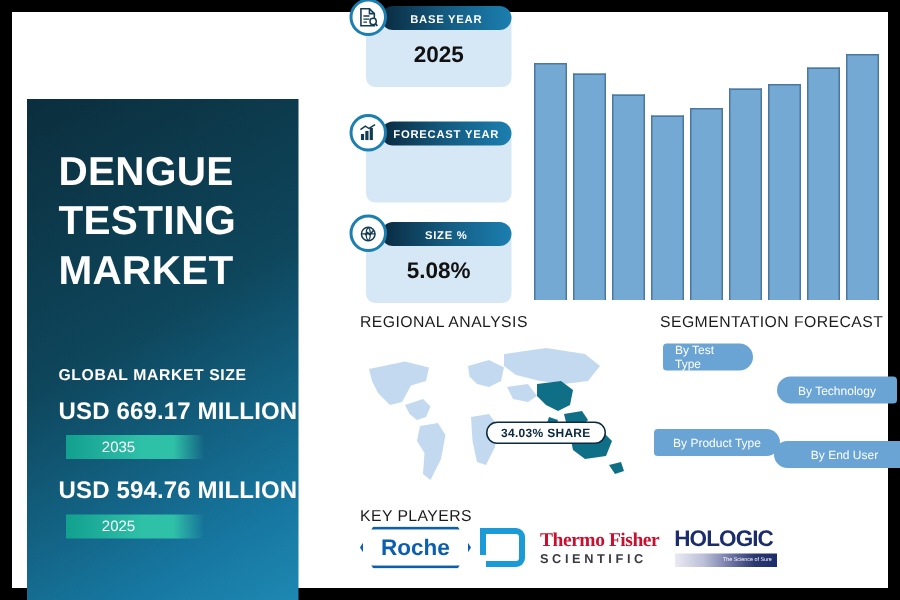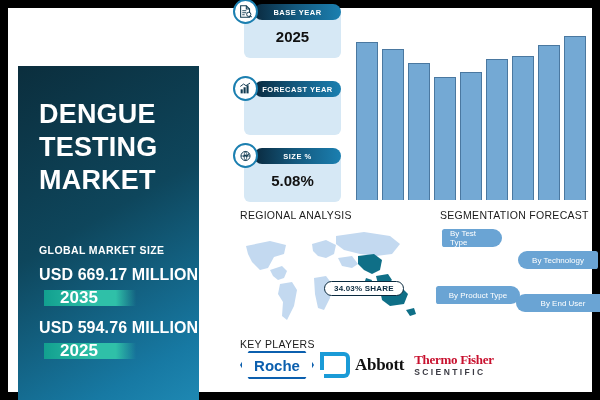--- a/index.html
+++ b/index.html
@@ -59,22 +59,22 @@
     white-space: nowrap;
   }
   .mv-1 { top: 200px; }
   .mv-2 { top: 253px; }
   .year-tag {
     position: absolute;
     left: 26px;
     width: 92px; height: 16px;
     background: linear-gradient(90deg, #12a08f 0%, #2fc0a8 55%, #2fc0a8 78%, rgba(47,192,168,0) 100%);
     color: #ffffff;
-    font-size: 17px;
-    font-weight: bold;
+    font-size: 10px;
+    font-weight: normal;
     display: flex;
     align-items: center;
     justify-content: center;
     padding-right: 22px;
   }
   .yt-1 { top: 224px; }
   .yt-2 { top: 277px; }
 
   .source-row {
     position: absolute;
@@ -401,24 +401,27 @@
 
     <div class="players">
       <div class="logo-roche">
         <div class="roche-hex"></div>
         <div class="roche-hex-in"></div>
         <div class="roche-text">Roche</div>
       </div>
 
       <div class="logo-abbott">
         <div class="abbott-mark"></div>
-        <div class="abbott-text">Abbott</div>
       </div>
 
       <div class="logo-thermo">
         <div class="thermo-1">Thermo Fisher</div>
         <div class="thermo-2">SCIENTIFIC</div>
       </div>
 
+      <div class="logo-hologic">
+        <div class="hologic-1">HOLOGIC</div>
+        <div class="hologic-bar">The Science of Sure</div>
+      </div>
     </div>
 
   </div>
 </div>
 
 </body></html>

